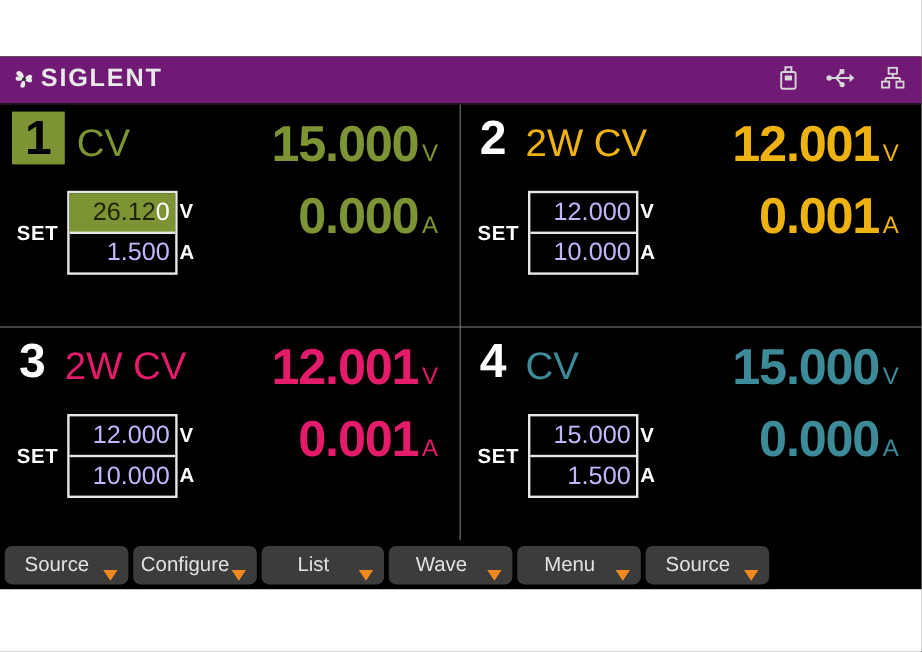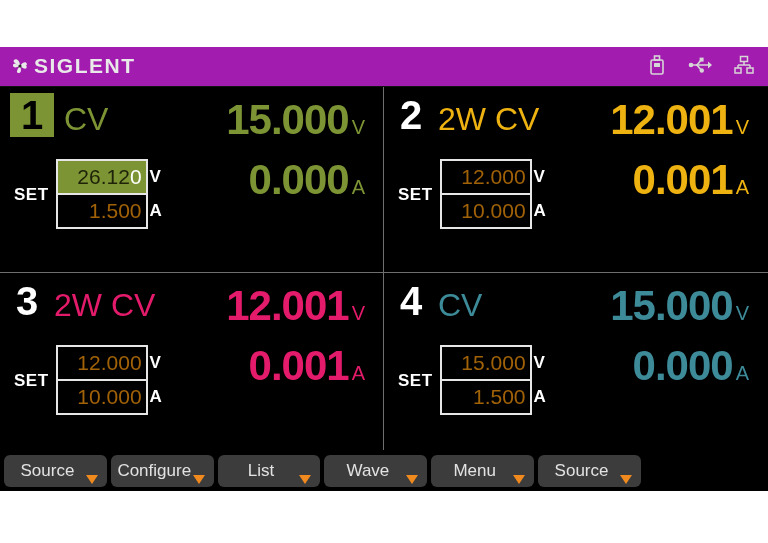--- a/index.html
+++ b/index.html
@@ -18,21 +18,21 @@
     width: 768px;
     height: 444px;
     background: #000000;
     overflow: hidden;
   }
   
   #header {
     position: absolute;
     left: 0; top: 0;
     width: 768px; height: 39px;
-    background: #a21caf;
+    background: #701a75;
     border-bottom: 1px solid #111;
   }
   #brand {
     position: absolute;
     left: 10px; top: 7px;
     display: flex;
     align-items: center;
     gap: 4px;
   }
   #brand-text {
@@ -134,21 +134,21 @@
     align-items: stretch;
     height: 32px;
     position: relative;
   }
   .set-row.top { border-bottom: 2px solid #e6e6e6; }
   .set-val {
     flex: 1;
     text-align: right;
     font-size: 21px;
     line-height: 32px;
-    color: #a16207;
+    color: #c4b5fd;
     padding-right: 4px;
     font-family: "Liberation Sans", sans-serif;
     white-space: nowrap;
   }
   .set-row.hl {
     background: #7d9434;
   }
   .set-row.hl .set-val { color: #1d2208; }
   .set-val .cursor {
     color: #ffffff;

